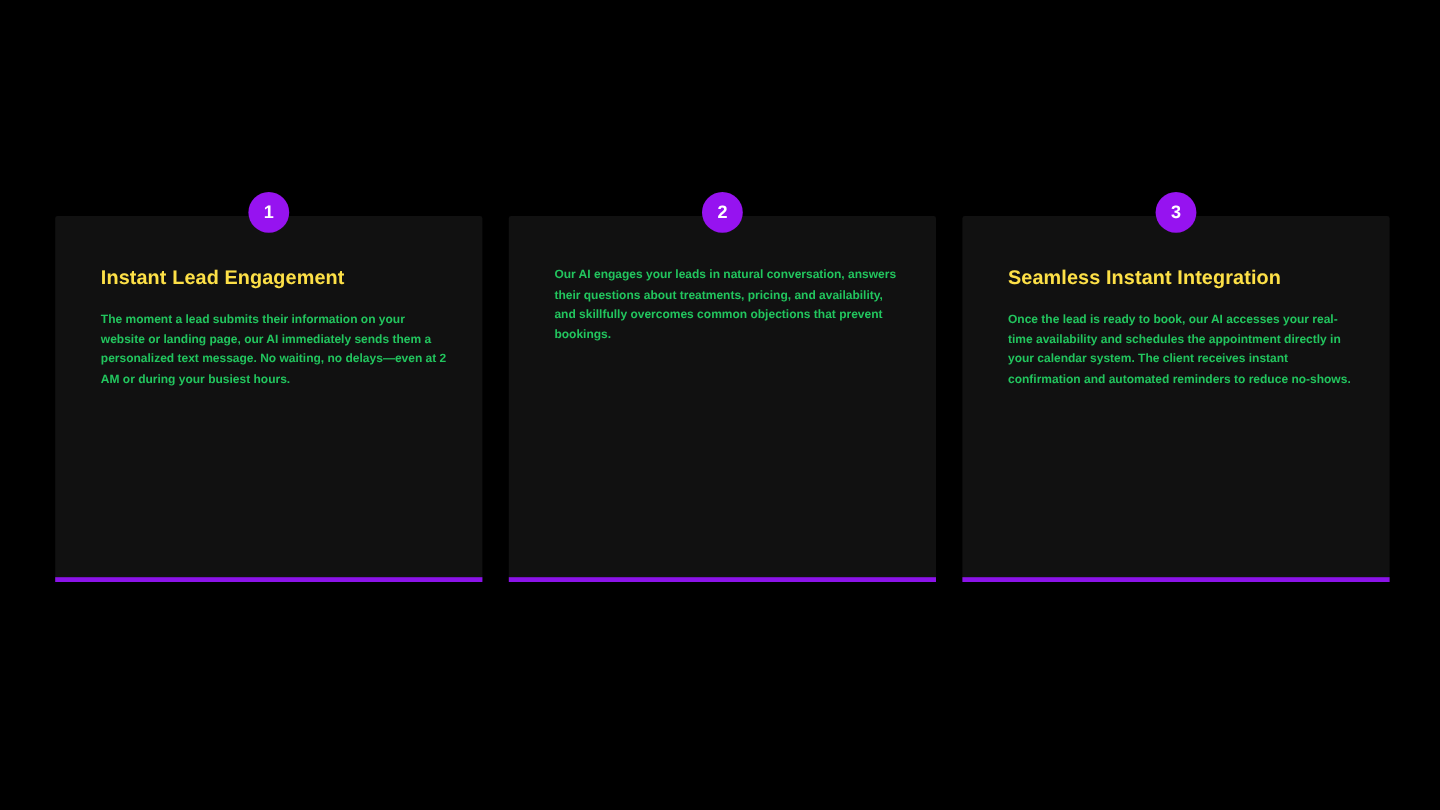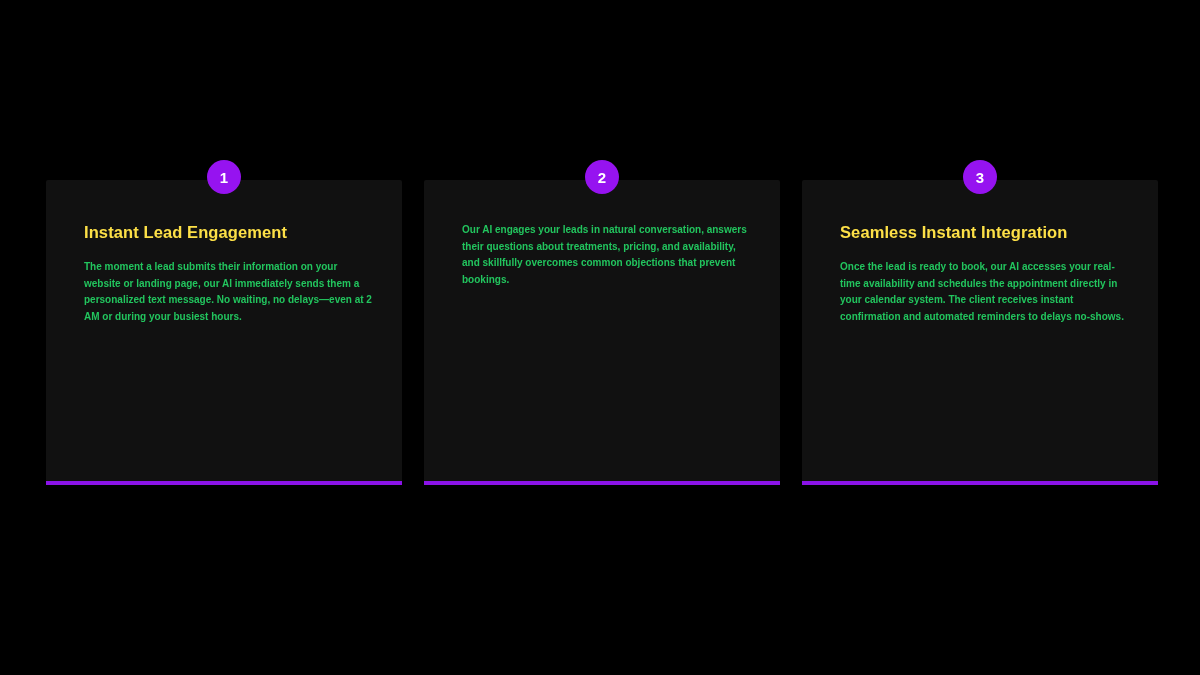--- a/index.html
+++ b/index.html
@@ -108,18 +108,18 @@
 
     <div class="card c2">
       <div class="badge">2</div>
       <p class="card-body">Our AI engages your leads in natural conversation, answers their questions about treatments, pricing, and availability, and skillfully overcomes common objections that prevent bookings.</p>
       <div class="card-underline"></div>
     </div>
 
     <div class="card c3">
       <div class="badge">3</div>
       <h3 class="card-title">Seamless Instant Integration</h3>
-      <p class="card-body">Once the lead is ready to book, our AI accesses your real-time availability and schedules the appointment directly in your calendar system. The client receives instant confirmation and automated reminders to delays no-shows.</p>
+      <p class="card-body">Once the lead is ready to book, our AI accesses your real-time availability and schedules the appointment directly in your calendar system. The client receives instant confirmation and automated reminders to reduce no-shows.</p>
       <div class="card-underline"></div>
     </div>
 
   </div>
 </div>
 
 </body></html>

